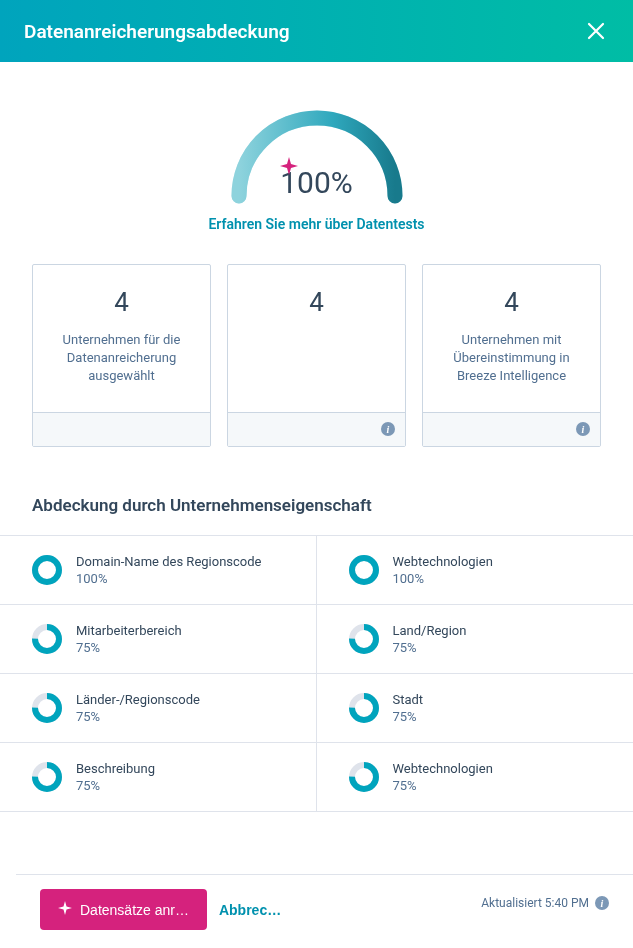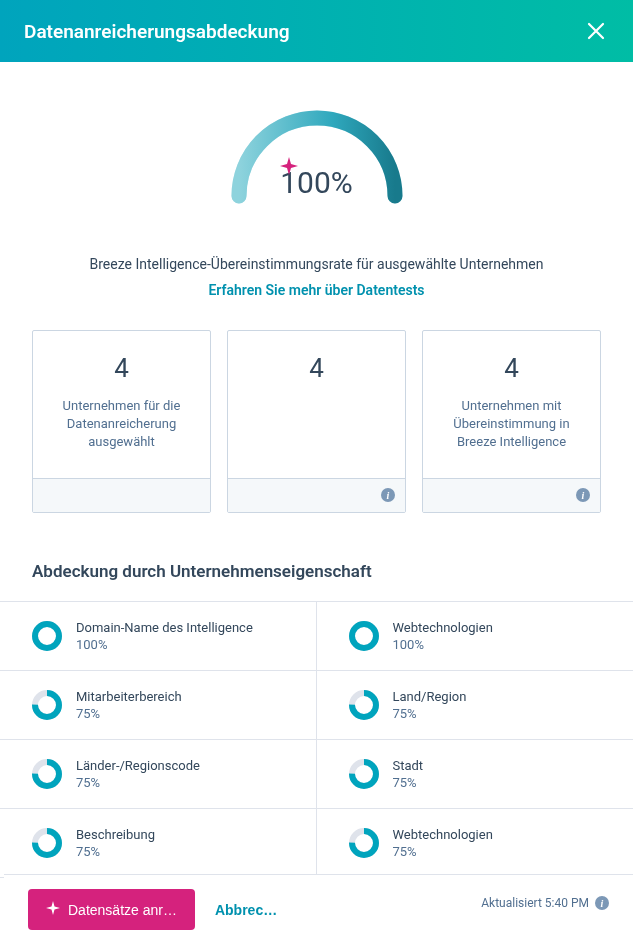--- a/index.html
+++ b/index.html
@@ -165,27 +165,27 @@
     font-size: 13px;
     color: #33475b;
     margin-bottom: 2px;
   }
   .prop-text .prop-pct {
     font-size: 13px;
     color: #516f90;
   }
   .footer {
     position: absolute;
-    bottom: 0; left: 4px; right: 0;
+    bottom: 0; left: 16px; right: 0;
     background: #fff;
     border-top: 1px solid #dfe3eb;
     padding: 14px 24px 18px 24px;
     display: flex;
     align-items: flex-end;
-    gap: 20px;
+    gap: 12px;
   }
   .btn-primary {
     background: #d5227d;
     color: #fff;
     border: none;
     border-radius: 4px;
     padding: 12px 18px;
     font-size: 14px;
     font-weight: 500;
     cursor: pointer;
@@ -267,21 +267,20 @@
         <div class="gauge-star">
           <svg width="18" height="18" viewBox="0 0 18 18">
             <path d="M9 0 L11 7 L18 9 L11 11 L9 18 L7 11 L0 9 L7 7 Z" fill="#d5227d"></path>
           </svg>
         </div>
         <div class="gauge-pct">100%</div>
       </div>
     </div>
   </div>
 
-  <div class="subtitle">Breeze Intelligence-Übereinstimmungsrate für ausgewählte Unternehmen</div>
   <a class="learn-link">Erfahren Sie mehr über Datentests</a>
 
   <div class="cards">
     <div class="card">
       <div class="card-body">
         <div class="card-num">4</div>
         <div class="card-label">Unternehmen für die Datenanreicherung ausgewählt</div>
       </div>
       <div class="card-foot"></div>
     </div>
@@ -306,21 +305,21 @@
 
   <div class="section-title">Abdeckung durch Unternehmenseigenschaft</div>
 
   <div class="prop-grid" id="prop-grid">
       <div class="prop-cell">
         <svg class="ring" width="30" height="30" viewBox="0 0 30 30">
           <circle cx="15" cy="15" r="12" fill="none" stroke="#dfe3eb" stroke-width="6"></circle>
           <circle cx="15" cy="15" r="12" fill="none" stroke="#00a4bd" stroke-width="6" stroke-dasharray="75.39822368615503 75.39822368615503" stroke-dashoffset="0" transform="rotate(-90 15 15)" stroke-linecap="butt"></circle>
         </svg>
         <div class="prop-text">
-          <div class="prop-name">Domain-Name des Intelligence</div>
+          <div class="prop-name">Domain-Name des Regionscode</div>
           <div class="prop-pct">100%</div>
         </div>
       </div>
       <div class="prop-cell">
         <svg class="ring" width="30" height="30" viewBox="0 0 30 30">
           <circle cx="15" cy="15" r="12" fill="none" stroke="#dfe3eb" stroke-width="6"></circle>
           <circle cx="15" cy="15" r="12" fill="none" stroke="#00a4bd" stroke-width="6" stroke-dasharray="75.39822368615503 75.39822368615503" stroke-dashoffset="0" transform="rotate(-90 15 15)" stroke-linecap="butt"></circle>
         </svg>
         <div class="prop-text">
           <div class="prop-name">Webtechnologien</div>

